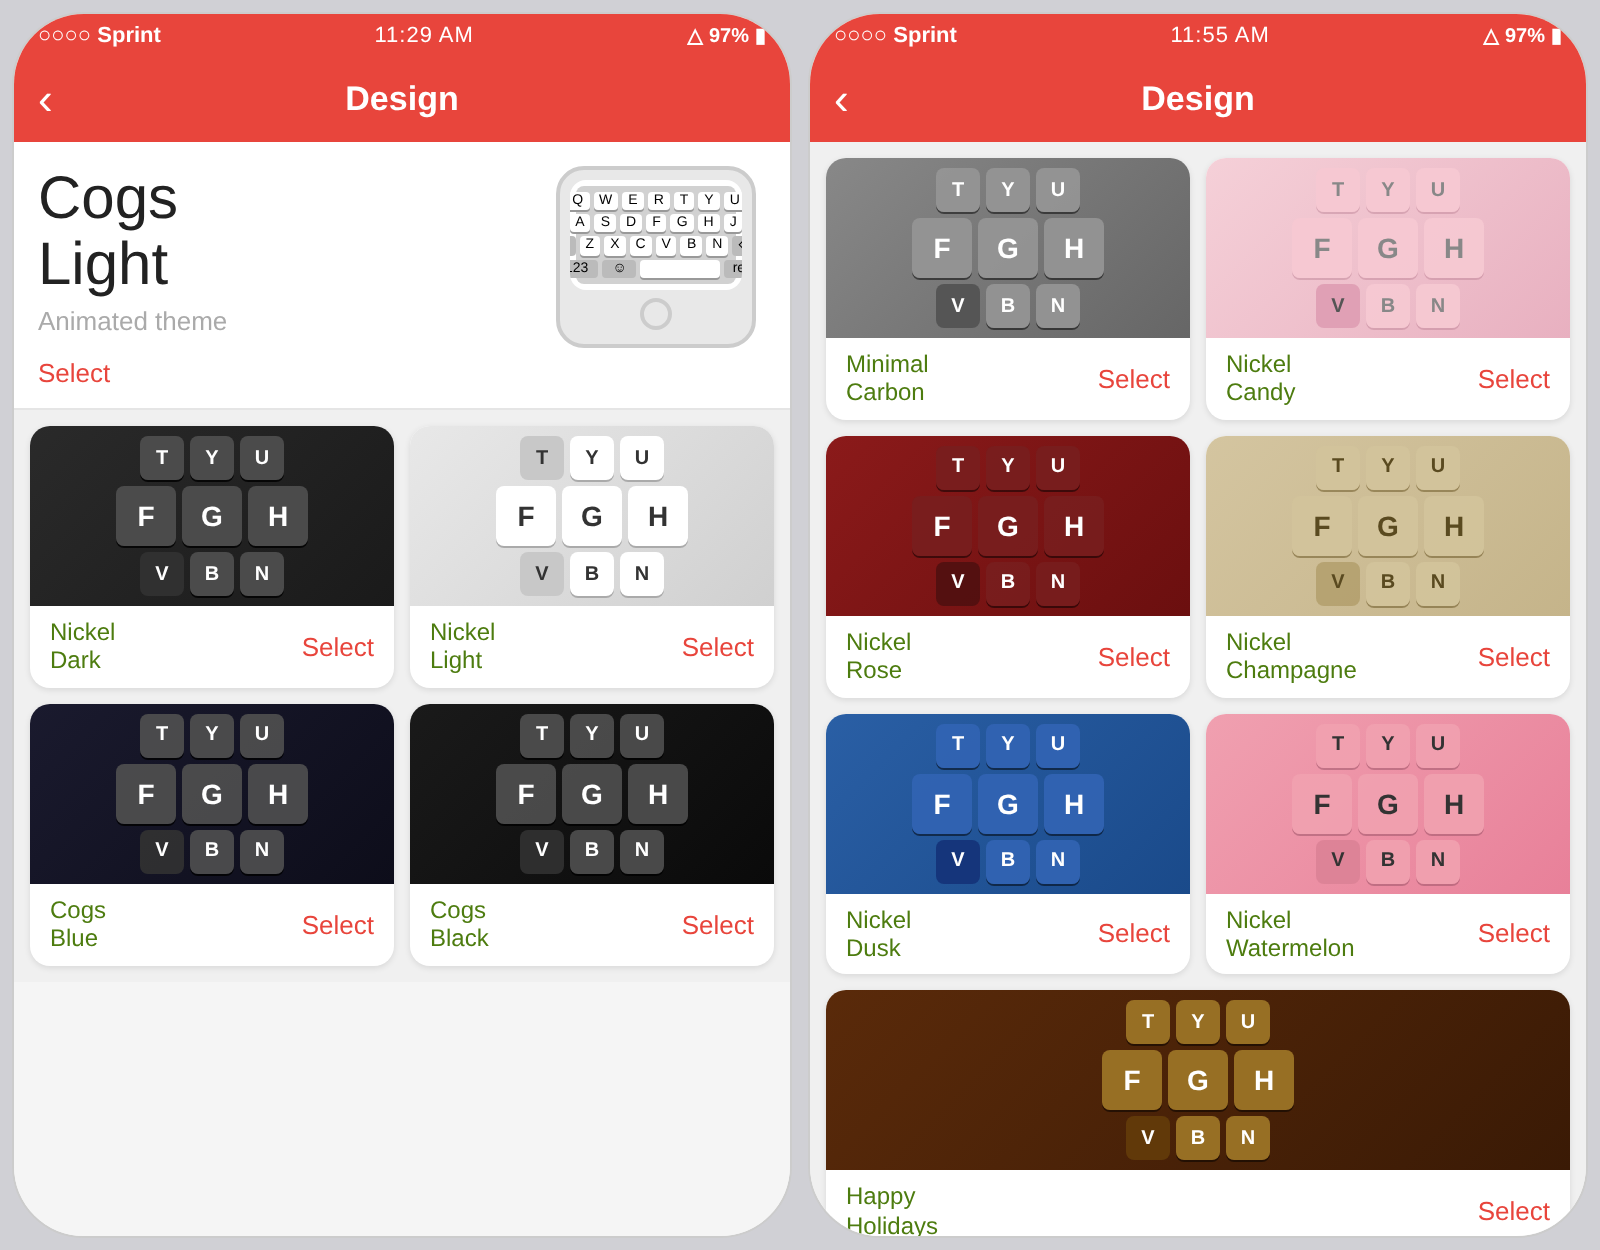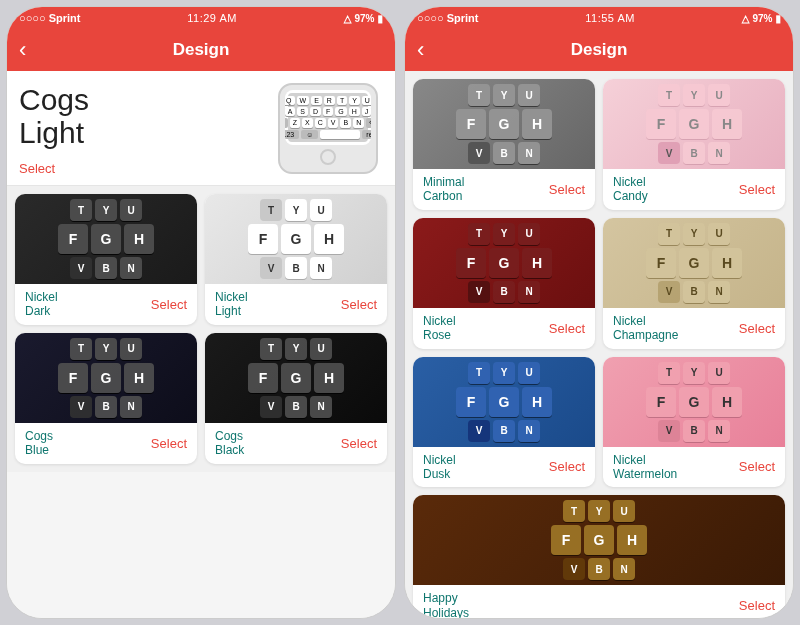--- a/index.html
+++ b/index.html
@@ -84,21 +84,21 @@
       position: relative;
     }
     .theme-footer {
       display: flex;
       align-items: center;
       justify-content: space-between;
       padding: 6px 10px;
     }
     .theme-name {
       font-size: 12px;
-      color: #0f766e;
+      color: #4d7c0f;
       font-weight: 500;
       line-height: 1.2;
     }
     .select-btn {
       color: #e8453c;
       font-size: 13px;
       cursor: pointer;
       font-weight: 400;
     }
     
@@ -191,20 +191,21 @@
     <span class="nav-title">Design</span>
   </div>
   <div class="content left-content">
 
     <div style="background:white; padding:12px 12px 0 12px; display:flex; align-items:flex-start; gap:8px; border-bottom:1px solid #e5e5e5;">
       <div style="flex:1;">
         <div style="font-size:30px; font-weight:300; color:#222; line-height:1.1;">
           <span>Cogs</span><br>
           <span>Light</span>
         </div>
+        <div style="font-size:13px; color:#aaa; margin-top:4px;">Animated theme</div>
         <div style="margin-top:10px; margin-bottom:8px;">
           <span class="select-btn">Select</span>
         </div>
       </div>
 
       <div style="width:110px; flex-shrink:0;">
         <div style="background:#e8e8e8; border:2px solid #ccc; border-radius:14px; padding:5px; width:100px; margin:0 auto;">
           <div style="background:white; border-radius:8px; overflow:hidden; padding:3px;">
 
             <div style="background:#d1d1d1; border-radius:4px; padding:3px;">

